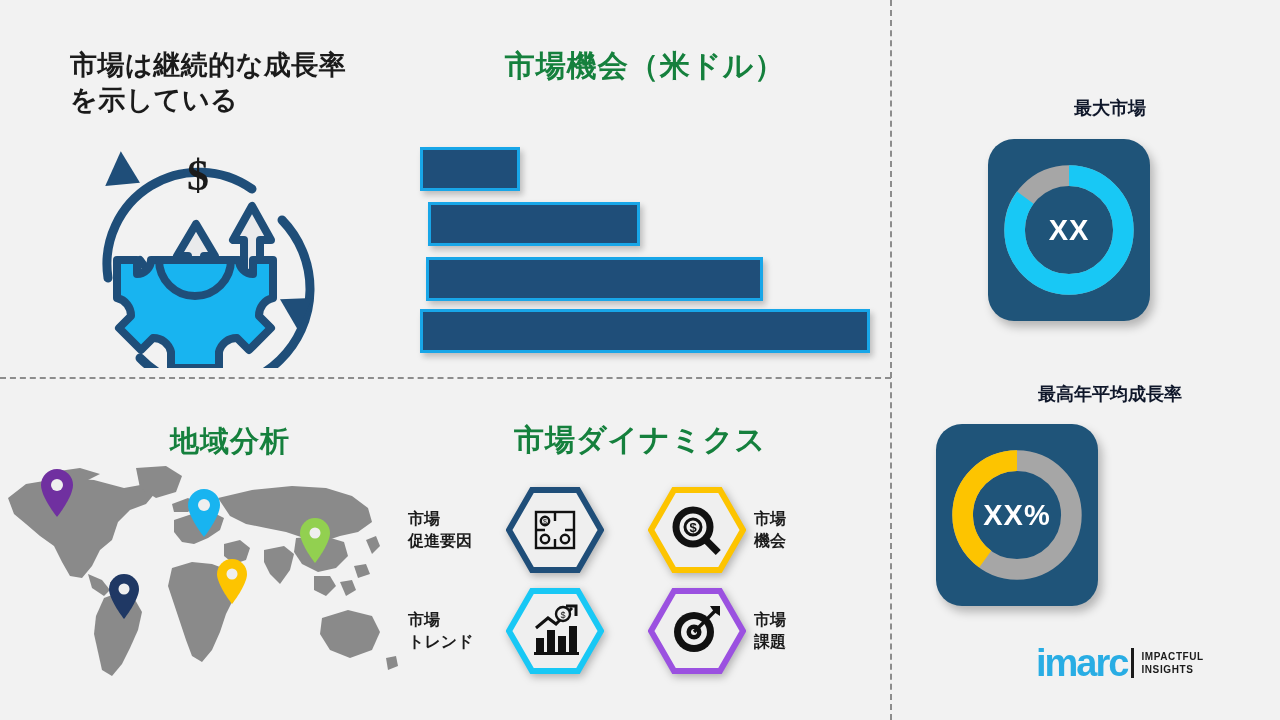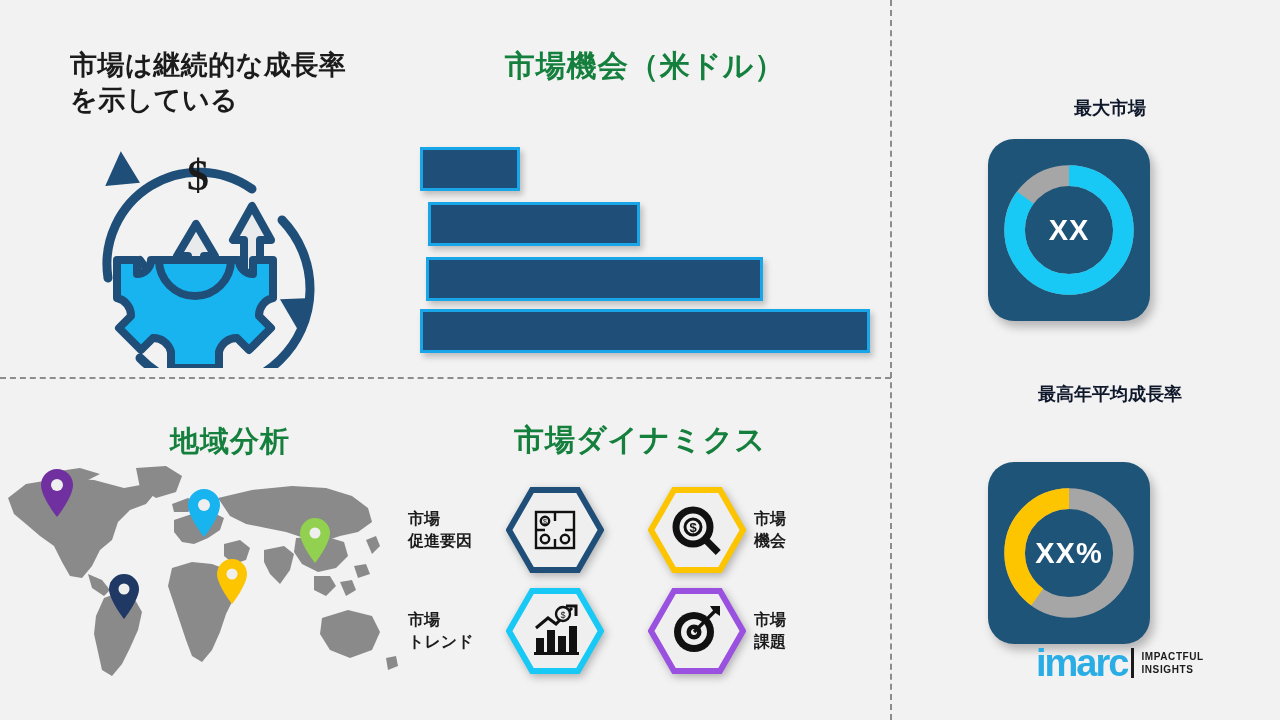--- a/index.html
+++ b/index.html
@@ -122,21 +122,21 @@
   
   .donut-card {
     position: absolute;
     width: 162px;
     height: 182px;
     background: #1f5479;
     border-radius: 26px;
     box-shadow: 4px 6px 10px rgba(0,0,0,0.25);
   }
   #donut-card-1 { left: 988px; top: 139px; }
-  #donut-card-2 { left: 988px; top: 424px; margin-top: 38px; }
+  #donut-card-2 { left: 936px; top: 424px; }
   .donut-svg {
     position: absolute;
     left: 50%;
     top: 50%;
     transform: translate(-50%, -50%);
   }
   .donut-value {
     position: absolute;
     left: 0;
     top: 50%;

